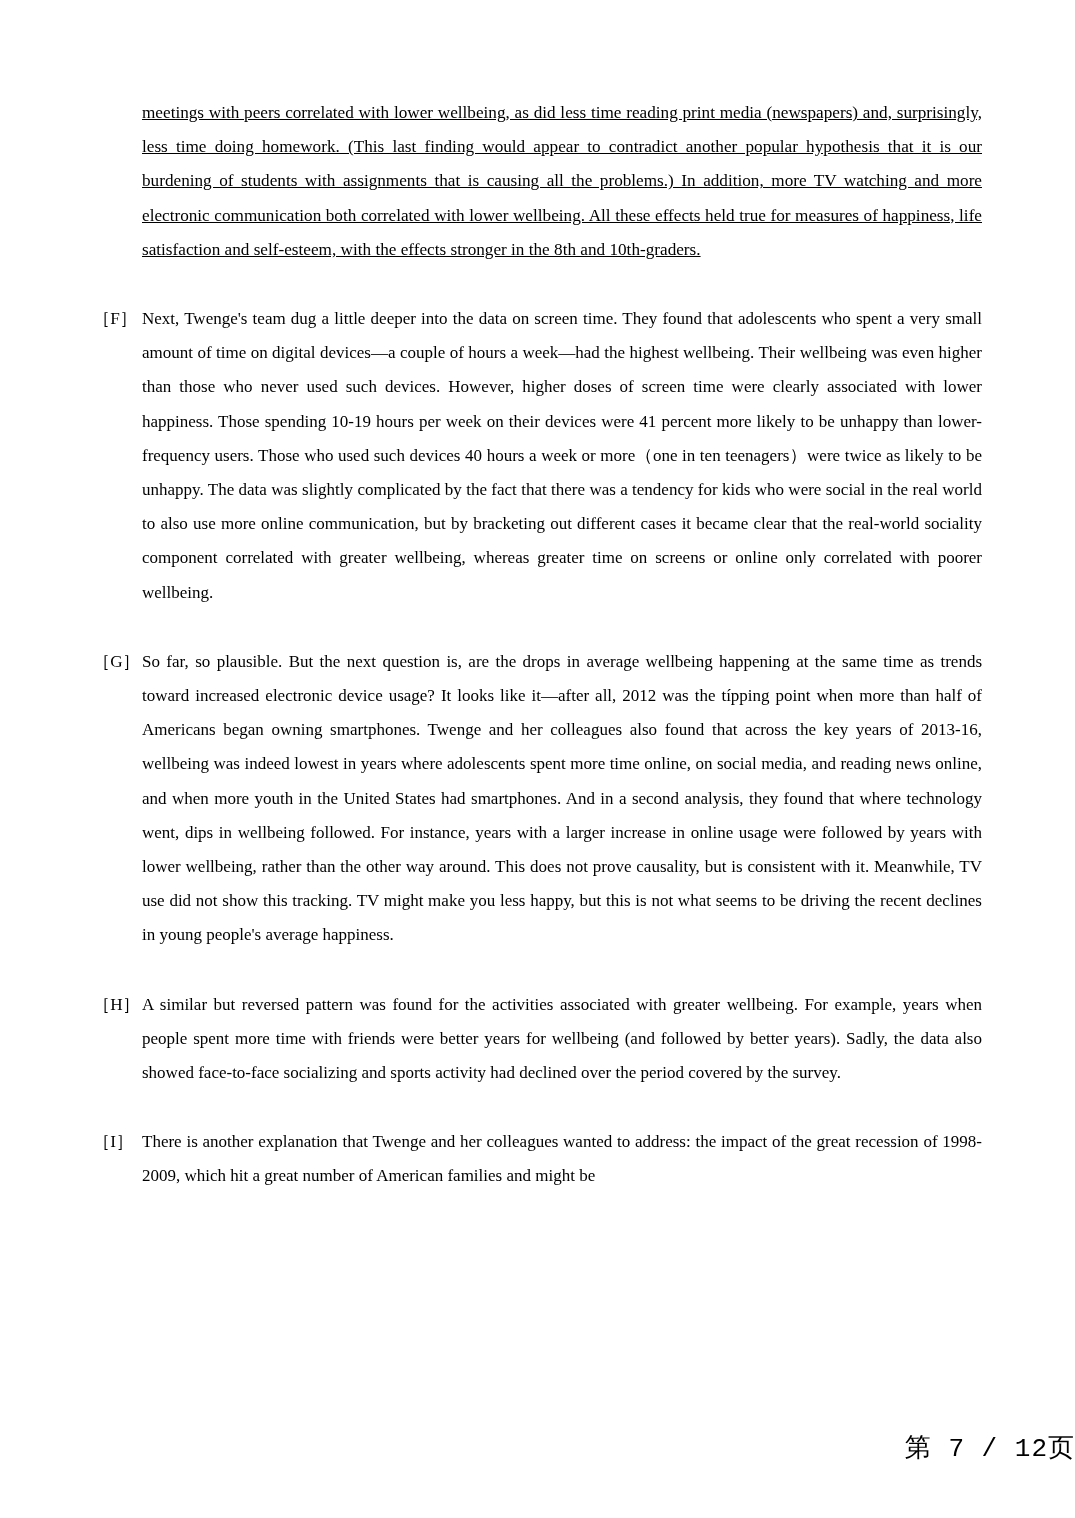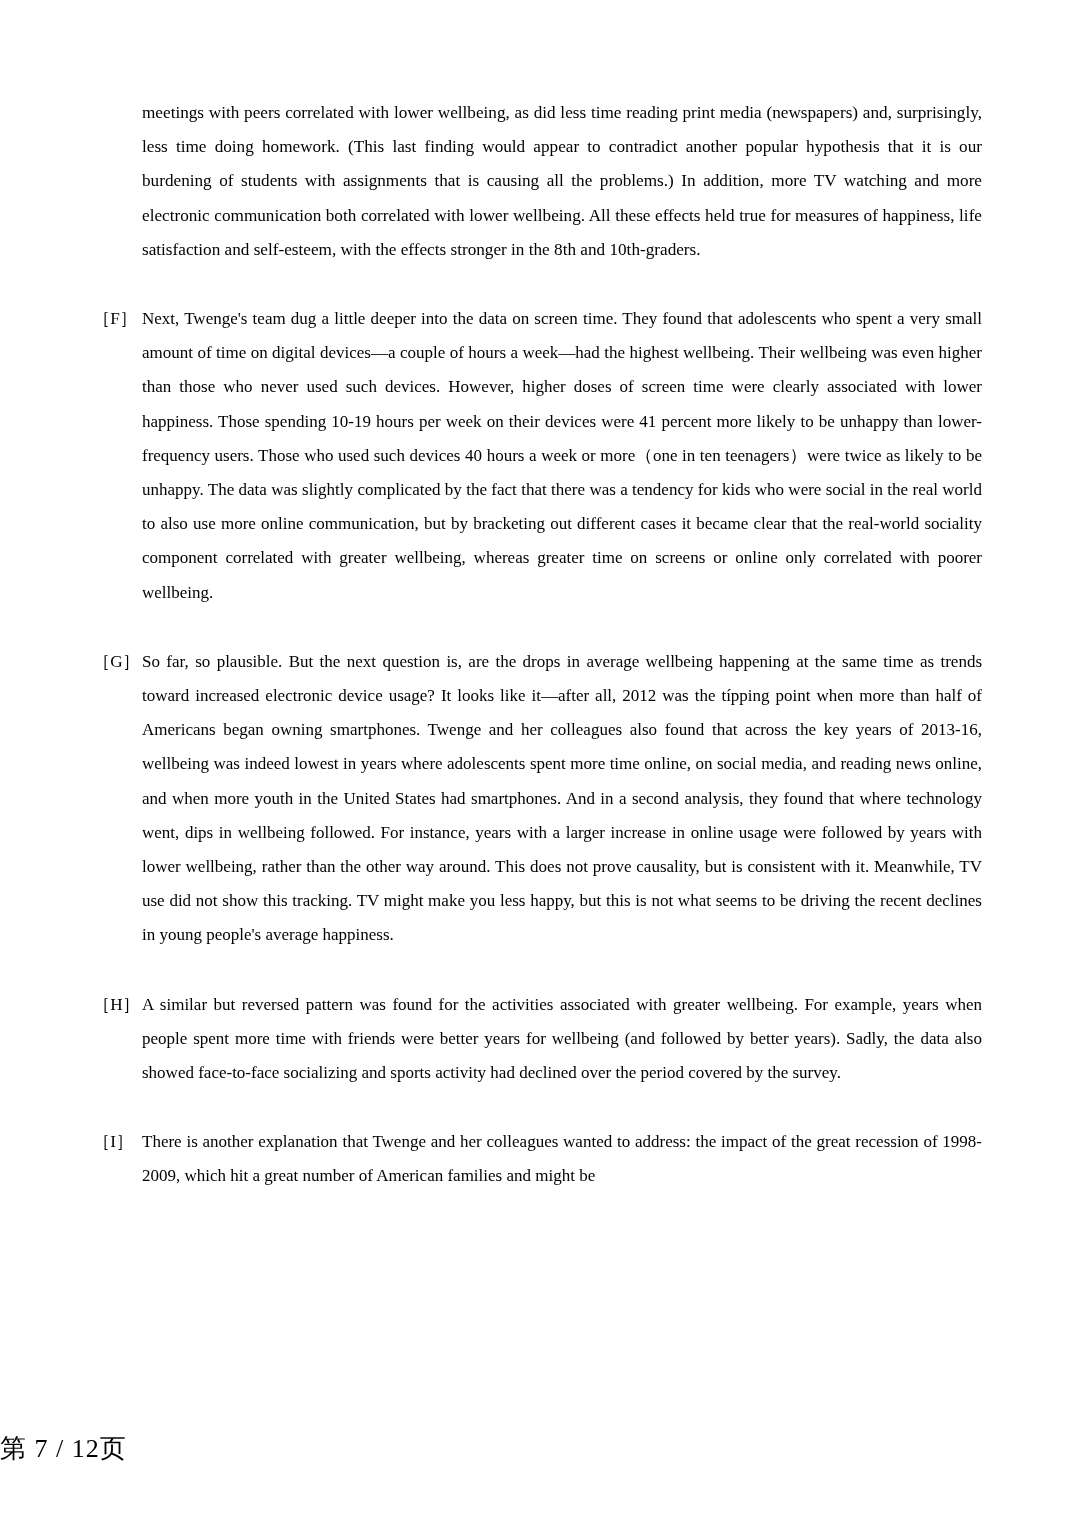--- a/index.html
+++ b/index.html
@@ -25,20 +25,21 @@
   
   p.para {
     margin: 0 16px 0 0;
     padding: 0;
     font-size: 17.2px;
     line-height: 34.2px;
     text-align: justify;
     text-justify: inter-word;
     -webkit-hyphens: none;
     hyphens: none;
+    text-decoration: underline;
   }
   p.continuation {
     margin-left: 49px;
     width: 840px;
   }
   
   .labeled {
     position: relative;
     margin-top: 35px;
     padding-left: 49px;
@@ -60,22 +61,22 @@
     line-height: 34.2px;
     text-align: justify;
     text-justify: inter-word;
     hyphens: none;
   }
   .footer {
     position: absolute;
     left: 0;
     right: 0;
     top: 1432px;
-    text-align: left;
-    font-family: Liberation Serif, serif;
+    text-align: right;
+    font-family: Liberation Mono, monospace;
     font-size: 26px;
     line-height: 34px;
     letter-spacing: 1px;
     color: #000000;
   }
 </style>
 </head>
 <body>
 
 <div class="page">

